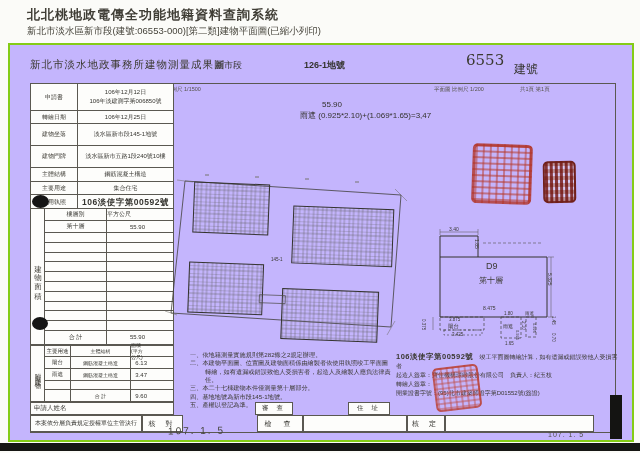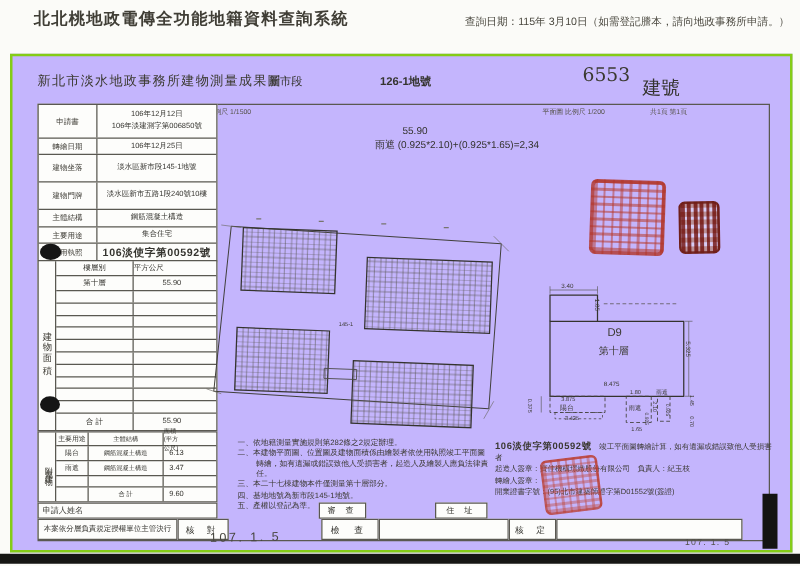--- a/index.html
+++ b/index.html
@@ -10,21 +10,21 @@
   .sys-title{left:27px;top:6px;font-family:Liberation Serif, serif;font-weight:600;
              font-size:13px;letter-spacing:1px;color:#403e36;text-align:center;}
   .query-date{left:372px;top:12px;font-size:8.5px;color:#4a483f;}
   .doc-line{left:27px;top:25px;font-size:9.5px;color:#45433a;}
   
   .doc{left:8px;top:43px;width:622px;height:395px;border:2px solid #84cc16;background:#c4b5fd;}
   .doc-title{left:20px;top:13px;font-size:10.5px;letter-spacing:1px;color:#3a392f;}
   .sec-name{left:205px;top:14px;font-size:9px;}
   .parcel-no{left:294px;top:14px;font-size:9px;font-weight:bold;}
   .bno{left:456px;top:6px;font-family:"DejaVu Serif",serif;font-size:15px;color:#3a392f;}
-  .bno-unit{left:504px;top:16px;font-size:15px;}
+  .bno-unit{left:504px;top:16px;font-size:12px;}
   .frame{left:20px;top:38px;width:584px;height:348px;border:1px solid #5a5851;}
   .scale{font-size:5.5px;color:#56534a;}
   .loc-scale{left:138px;top:41px;}
   .plan-scale{left:424px;top:41px;}
   .page-info{left:510px;top:41px;font-size:5.5px;color:#56534a;}
   
   .ltbl{left:20px;width:144px;border:1px solid #5a5851;background:#fdfdfb;box-sizing:border-box;}
   .info{top:38px;}
   .irow{display:flex;border-bottom:1px solid #5a5851;box-sizing:border-box;}
   .irow:last-child{border-bottom:none;}
@@ -94,21 +94,21 @@
   .detail-plan{left:415px;top:178px;width:150px;height:126px;}
   .plan-label{position:absolute;font-size:4.5px;color:#3b3a33;white-space:nowrap;transform-origin:left top;}
   .north{left:142px;top:49px;}
 </style>
 </head>
 <body>
 
 <div class="page">
 
   <div class="abs sys-title">北北桃地政電傳全功能地籍資料查詢系統</div>
-  <div class="abs query-date">查詢日期：115年 3月10日（如需登記謄本，請向地政事務所申請。）</div>
+  <div class="abs doc-line">新北市淡水區新市段(建號:06553-000)[第二類]建物平面圖(已縮小列印)</div>
 
   <div class="abs doc">
 
     <div class="abs doc-title">新北市淡水地政事務所建物測量成果圖</div>
     <div class="abs sec-name">新市段</div>
     <div class="abs parcel-no">126-1地號</div>
     <div class="abs bno">6553</div>
     <div class="abs bno-unit">建號</div>
 
     <div class="abs frame"></div>
@@ -244,21 +244,21 @@
             <div class="tc c-aarea">9.60</div>
           </div>
         </div>
     </div>
 
     <div class="abs dot" style="left:22px;top:150px;width:17px;height:13px;"></div>
     <div class="abs dot" style="left:22px;top:272px;width:16px;height:13px;"></div>
 
     <div class="abs formulas" id="formulas">
         <div class="indent">55.90</div>
-        <div>雨遮 (0.925*2.10)+(0.925*1.65)=2,34</div>
+        <div>雨遮 (0.925*2.10)+(1.069*1.65)=3,47</div>
       </div>
 
     <div class="abs seal seal-large"></div>
     <div class="abs seal seal-small"></div>
 
     <div class="abs site-plan">
       <svg width="260" height="178" viewBox="0 0 260 178">
         <defs>
           <pattern id="bp" width="9" height="8" patternUnits="userSpaceOnUse">
             <path d="M0 0H9M0 4H9M3 0V8M7 0V8" stroke="#55534e" stroke-width="0.45" fill="none"></path>

